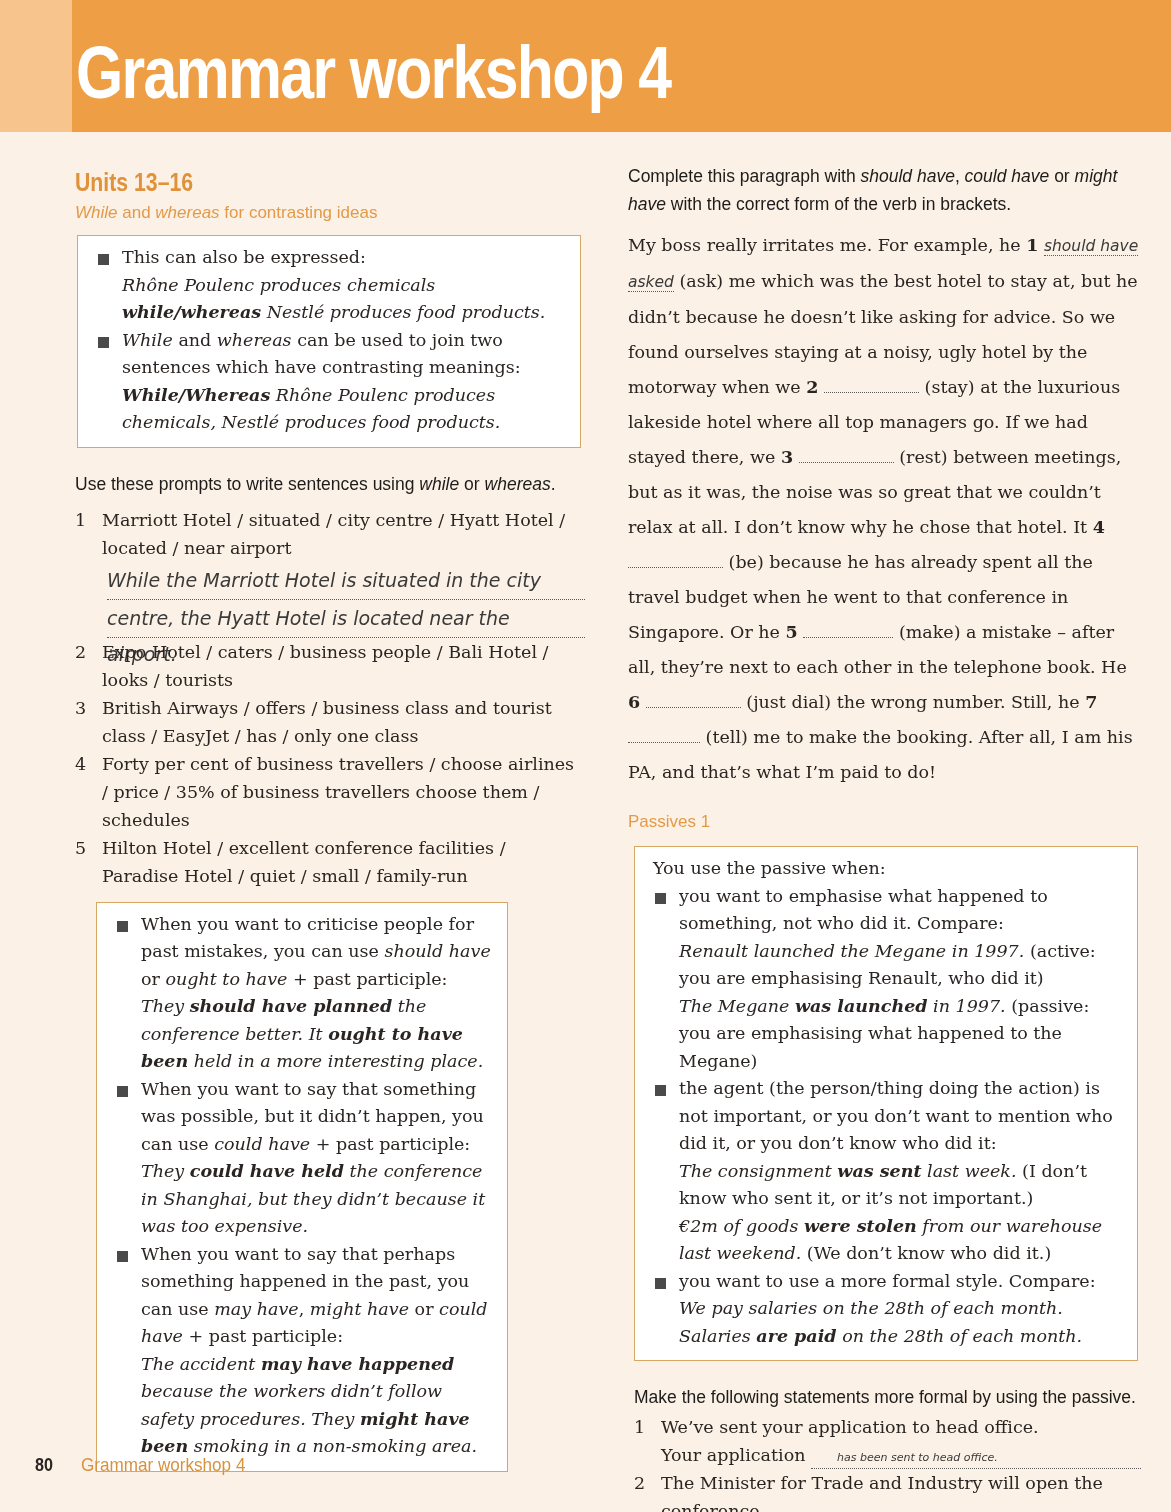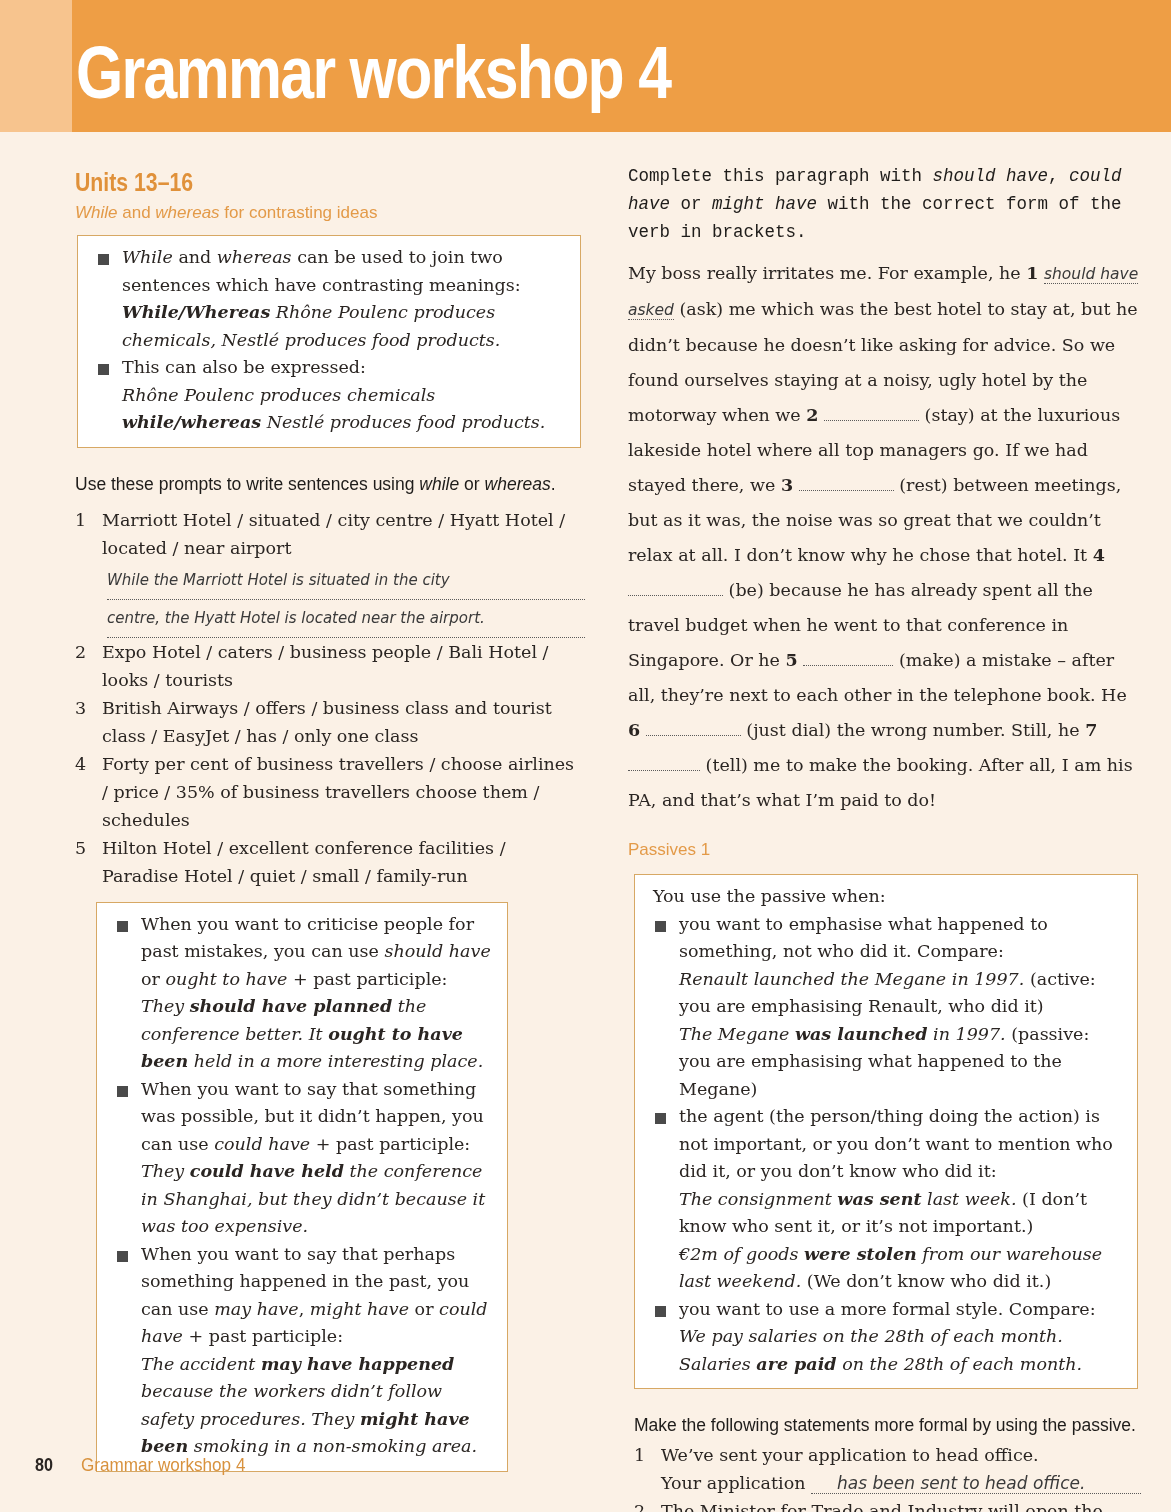--- a/index.html
+++ b/index.html
@@ -50,21 +50,21 @@
     font-family: "Liberation Sans", sans-serif; font-size: 17.5px; line-height: 28px; color: #1e1c1a;
   }
   .instr i { font-style: italic; }
   .num-list { font-size: 17.5px; line-height: 28px; }
   .num-item { position: relative; padding-left: 27px; }
   .num-item .n { position: absolute; left: 0; top: 0; }
   .answer-line {
     display: block; margin-left: 5px;
     border-bottom: 1.5px dotted #5a5a5a;
     font-family: "DejaVu Sans", sans-serif; font-style: italic;
-    font-size: 15px; line-height: 36px; height: 38px; color: #3a3a3a;
+    font-size: 19px; line-height: 36px; height: 38px; color: #3a3a3a;
   }
   .para { font-size: 17.5px; line-height: 35px; }
   .para b { font-weight: bold; }
   .blank { display: inline-block; border-bottom: 1.5px dotted #5a5a5a; height: 16px; vertical-align: baseline; }
   .hw { font-family: "DejaVu Sans", sans-serif; font-style: italic; font-size: 15.5px; border-bottom: 1.5px dotted #5a5a5a; color: #3a3a3a; }
 
   .footer-num { position: absolute; left: 35px; top: 1454px; font-family: "Liberation Sans", sans-serif; font-weight: bold; font-size: 19px; color: #2a2522; transform: scaleX(0.85); transform-origin: left; }
   .footer-title { position: absolute; left: 81px; top: 1454px; font-family: "Liberation Sans", sans-serif; font-size: 19px; color: #d8923e; transform: scaleX(0.9); transform-origin: left; }
 </style>
 </head>
@@ -76,27 +76,27 @@
 
 <div class="col col-left">
   <div class="units">Units 13–16</div>
   <div class="section-heading">
     <i>While</i><span> and </span><i>whereas</i><span> for contrasting ideas</span>
   </div>
 
   <div class="rule-box" style="margin-top:12px; margin-left:2px; width:504px;">
     <div class="bullet">
       <span class="sq"></span>
+      <span>This can also be expressed:</span><br>
+      <span class="ex"><span>Rhône Poulenc produces chemicals </span><b>while/whereas</b><span> Nestlé produces food products.</span></span>
+    </div>
+    <div class="bullet">
+      <span class="sq"></span>
       <i>While</i><span> and </span><i>whereas</i><span> can be used to join two sentences which have contrasting meanings:</span><br>
       <span class="ex"><b>While/Whereas</b><span> Rhône Poulenc produces chemicals, Nestlé produces food products.</span></span>
-    </div>
-    <div class="bullet">
-      <span class="sq"></span>
-      <span>This can also be expressed:</span><br>
-      <span class="ex"><span>Rhône Poulenc produces chemicals </span><b>while/whereas</b><span> Nestlé produces food products.</span></span>
     </div>
   </div>
 
   <p class="instr" style="margin-top:22px;">
     <span>Use these prompts to write sentences using </span><i>while</i><span> or </span><i>whereas</i><span>.</span>
   </p>
 
   <div class="num-list" style="margin-top:8px;">
     <div class="num-item">
       <span class="n">1</span>
@@ -136,21 +136,21 @@
     </div>
     <div class="bullet">
       <span class="sq"></span>
       <span>When you want to say that perhaps something happened in the past, you can use </span><i>may have</i><span>, </span><i>might have</i><span> or </span><i>could have</i><span> + past participle:</span><br>
       <span class="ex"><span>The accident </span><b>may have happened</b><span> because the workers didn’t follow safety procedures. They </span><b>might have been</b><span> smoking in a non-smoking area.</span></span>
     </div>
   </div>
 </div>
 
 <div class="col col-right">
-  <p class="instr" style="line-height:28px;font-family:Liberation Mono, monospace;">
+  <p class="instr" style="line-height:28px;">
     <span>Complete this paragraph with </span><i>should have</i><span>, </span><i>could have</i><span> or </span><i>might have</i><span> with the correct form of the verb in brackets.</span>
   </p>
 
   <p class="para" style="margin-top:10px;">
     <span>My boss really irritates me. For example, he </span><b>1</b> <span class="hw">should have</span>
     <span class="hw">asked</span><span> (ask) me which was the best hotel to stay at, but he didn’t because he doesn’t like asking for advice. So we found ourselves staying at a noisy, ugly hotel by the motorway when we </span><b>2</b> <span class="blank" style="width:95px;"></span><span> (stay) at the luxurious lakeside hotel where all top managers go. If we had stayed there, we </span><b>3</b> <span class="blank" style="width:95px;"></span><span> (rest) between meetings, but as it was, the noise was so great that we couldn’t relax at all. I don’t know why he chose that hotel. It </span><b>4</b> <span class="blank" style="width:95px;"></span><span> (be) because he has already spent all the travel budget when he went to that conference in Singapore. Or he </span><b>5</b> <span class="blank" style="width:90px;"></span><span> (make) a mistake – after all, they’re next to each other in the telephone book. He </span><b>6</b> <span class="blank" style="width:95px;"></span><span> (just dial) the wrong number. Still, he </span><b>7</b> <span class="blank" style="width:72px;"></span><span> (tell) me to make the booking. After all, I am his PA, and that’s what I’m paid to do!</span>
   </p>
 
   <div class="section-heading" style="margin-top:22px;">Passives 1</div>
 
@@ -176,21 +176,21 @@
     </div>
   </div>
 
   <p class="instr" style="margin-top:22px; margin-left:6px;">Make the following statements more formal by using the passive.</p>
 
   <div class="num-list" style="margin-left:6px; margin-top:2px;">
     <div class="num-item">
       <span class="n">1</span>
       <span>We’ve sent your application to head office.</span><br>
       <span>Your application</span>
-      <span style="display:inline-block; width:330px; border-bottom:1.5px dotted #5a5a5a; font-family:'DejaVu Sans', sans-serif; font-style:italic; font-size:17px; color:#3a3a3a; padding-left:26px; line-height:20px;">has been sent to head office.</span>
+      <span style="display:inline-block; width:330px; border-bottom:1.5px dotted #5a5a5a; font-family:'DejaVu Sans', sans-serif; font-style:italic; font-size:11px; color:#3a3a3a; padding-left:26px; line-height:20px;">has been sent to head office.</span>
     </div>
     <div class="num-item">
       <span class="n">2</span>
       <span>The Minister for Trade and Industry will open the conference.</span><br>
       <span>The conference</span>
       <span style="display:inline-block; width:335px; border-bottom:1.5px dotted #5a5a5a; height:18px;"></span> .
     </div>
   </div>
 </div>
 

